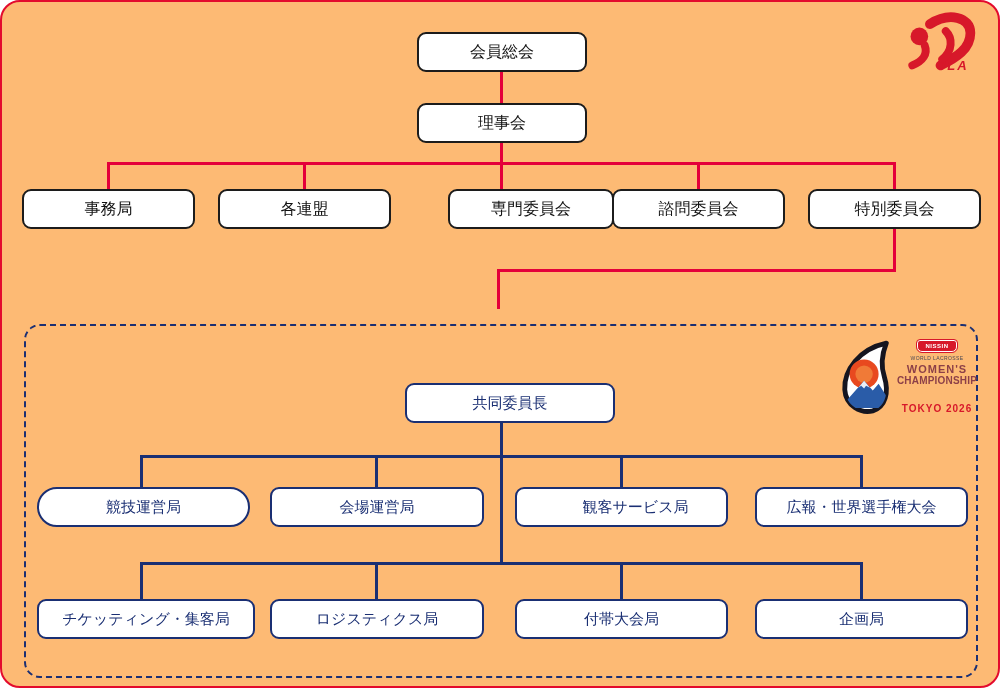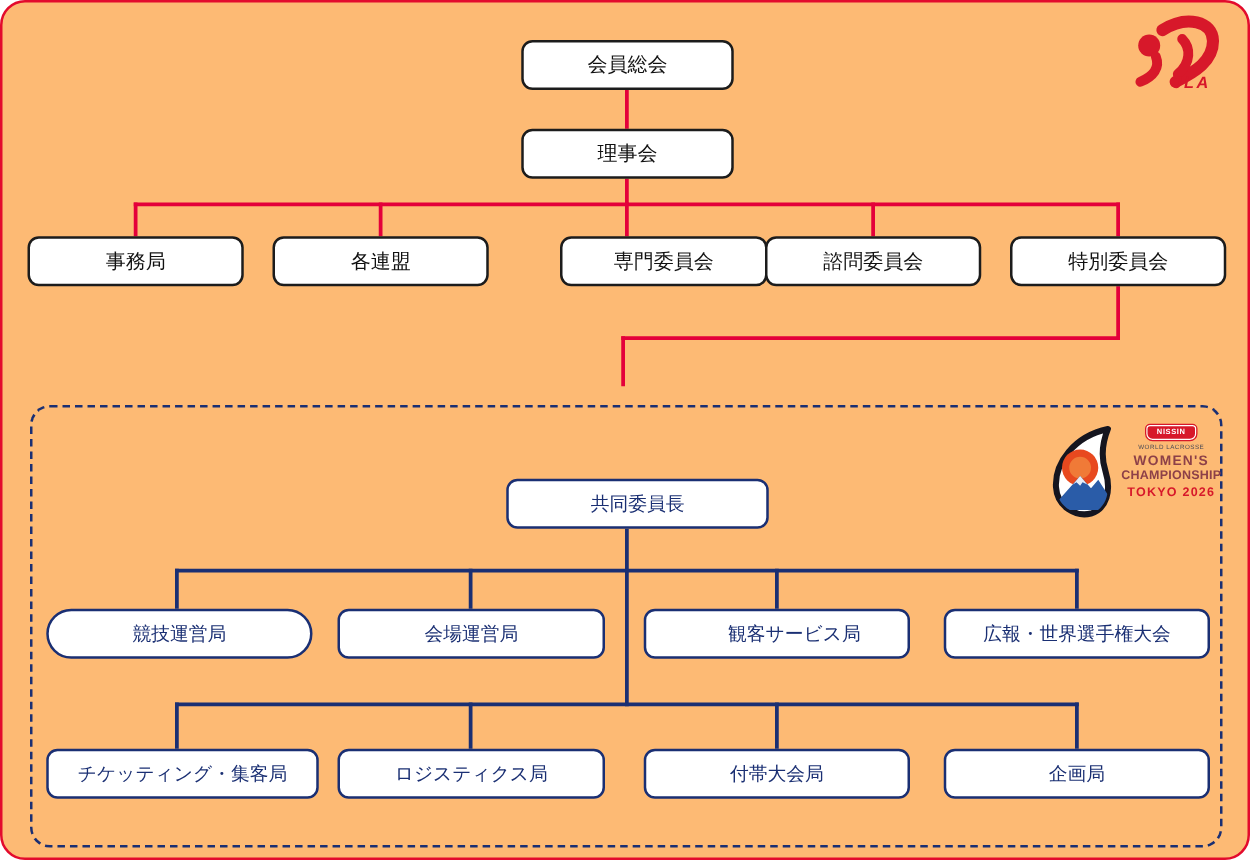--- a/index.html
+++ b/index.html
@@ -35,21 +35,21 @@
   .champ-logo{position:absolute;left:836px;top:336px;width:140px;height:78px;z-index:4;display:flex;}
   .champ-head{width:58px;height:78px;flex:0 0 auto;}
   .champ-text{display:flex;flex-direction:column;align-items:center;justify-content:flex-start;padding-top:2px;flex:1;}
   .nissin-badge{
     background:#d7182a;color:#fff;font-size:6px;font-weight:bold;letter-spacing:0.5px;
     padding:2px 7px;border-radius:3px 3px 5px 5px;border:1px solid #fff;outline:1px solid #d7182a;
   }
   .champ-line1{font-size:5px;color:#4a4a55;letter-spacing:0.4px;margin-top:3px;white-space:nowrap;}
   .champ-womens{font-size:11px;font-weight:700;color:#8d4048;letter-spacing:1px;line-height:12px;margin-top:2px;}
   .champ-championship{font-size:10px;font-weight:900;color:#8d4048;letter-spacing:0.2px;line-height:12px;}
-  .champ-tokyo{font-size:10px;font-weight:900;color:#d7182a;letter-spacing:1px;line-height:13px;margin-top:1px;}
+  .champ-tokyo{font-size:10px;font-weight:900;color:#d7182a;letter-spacing:1px;line-height:13px;margin-top:15px;}
   .z2{z-index:2;}
 </style>
 </head>
 <body>
 
 <div class="page">
 
   <div class="box z2" style="left:415px;top:30px;width:170px;height:40px;">会員総会</div>
 
   <div class="vline red" style="left:498px;top:70px;width:3px;height:31px;"></div>

